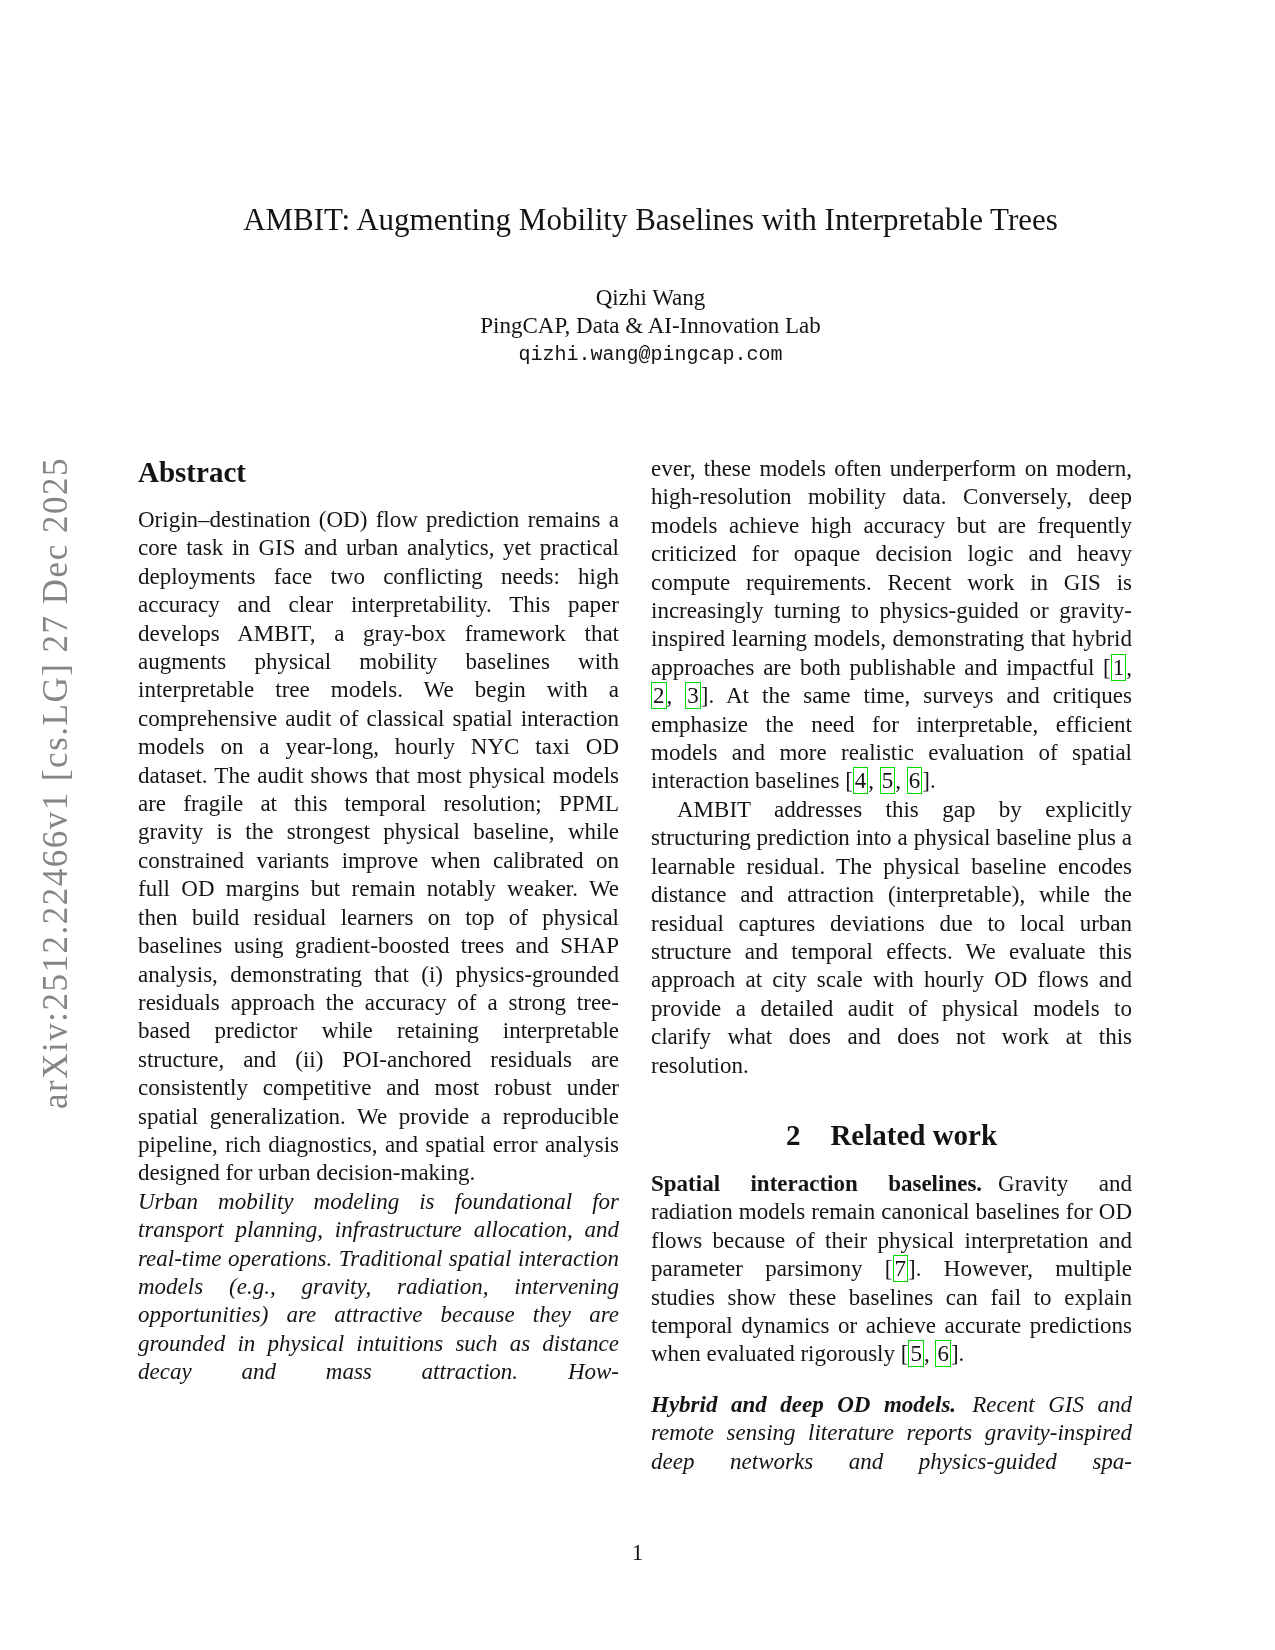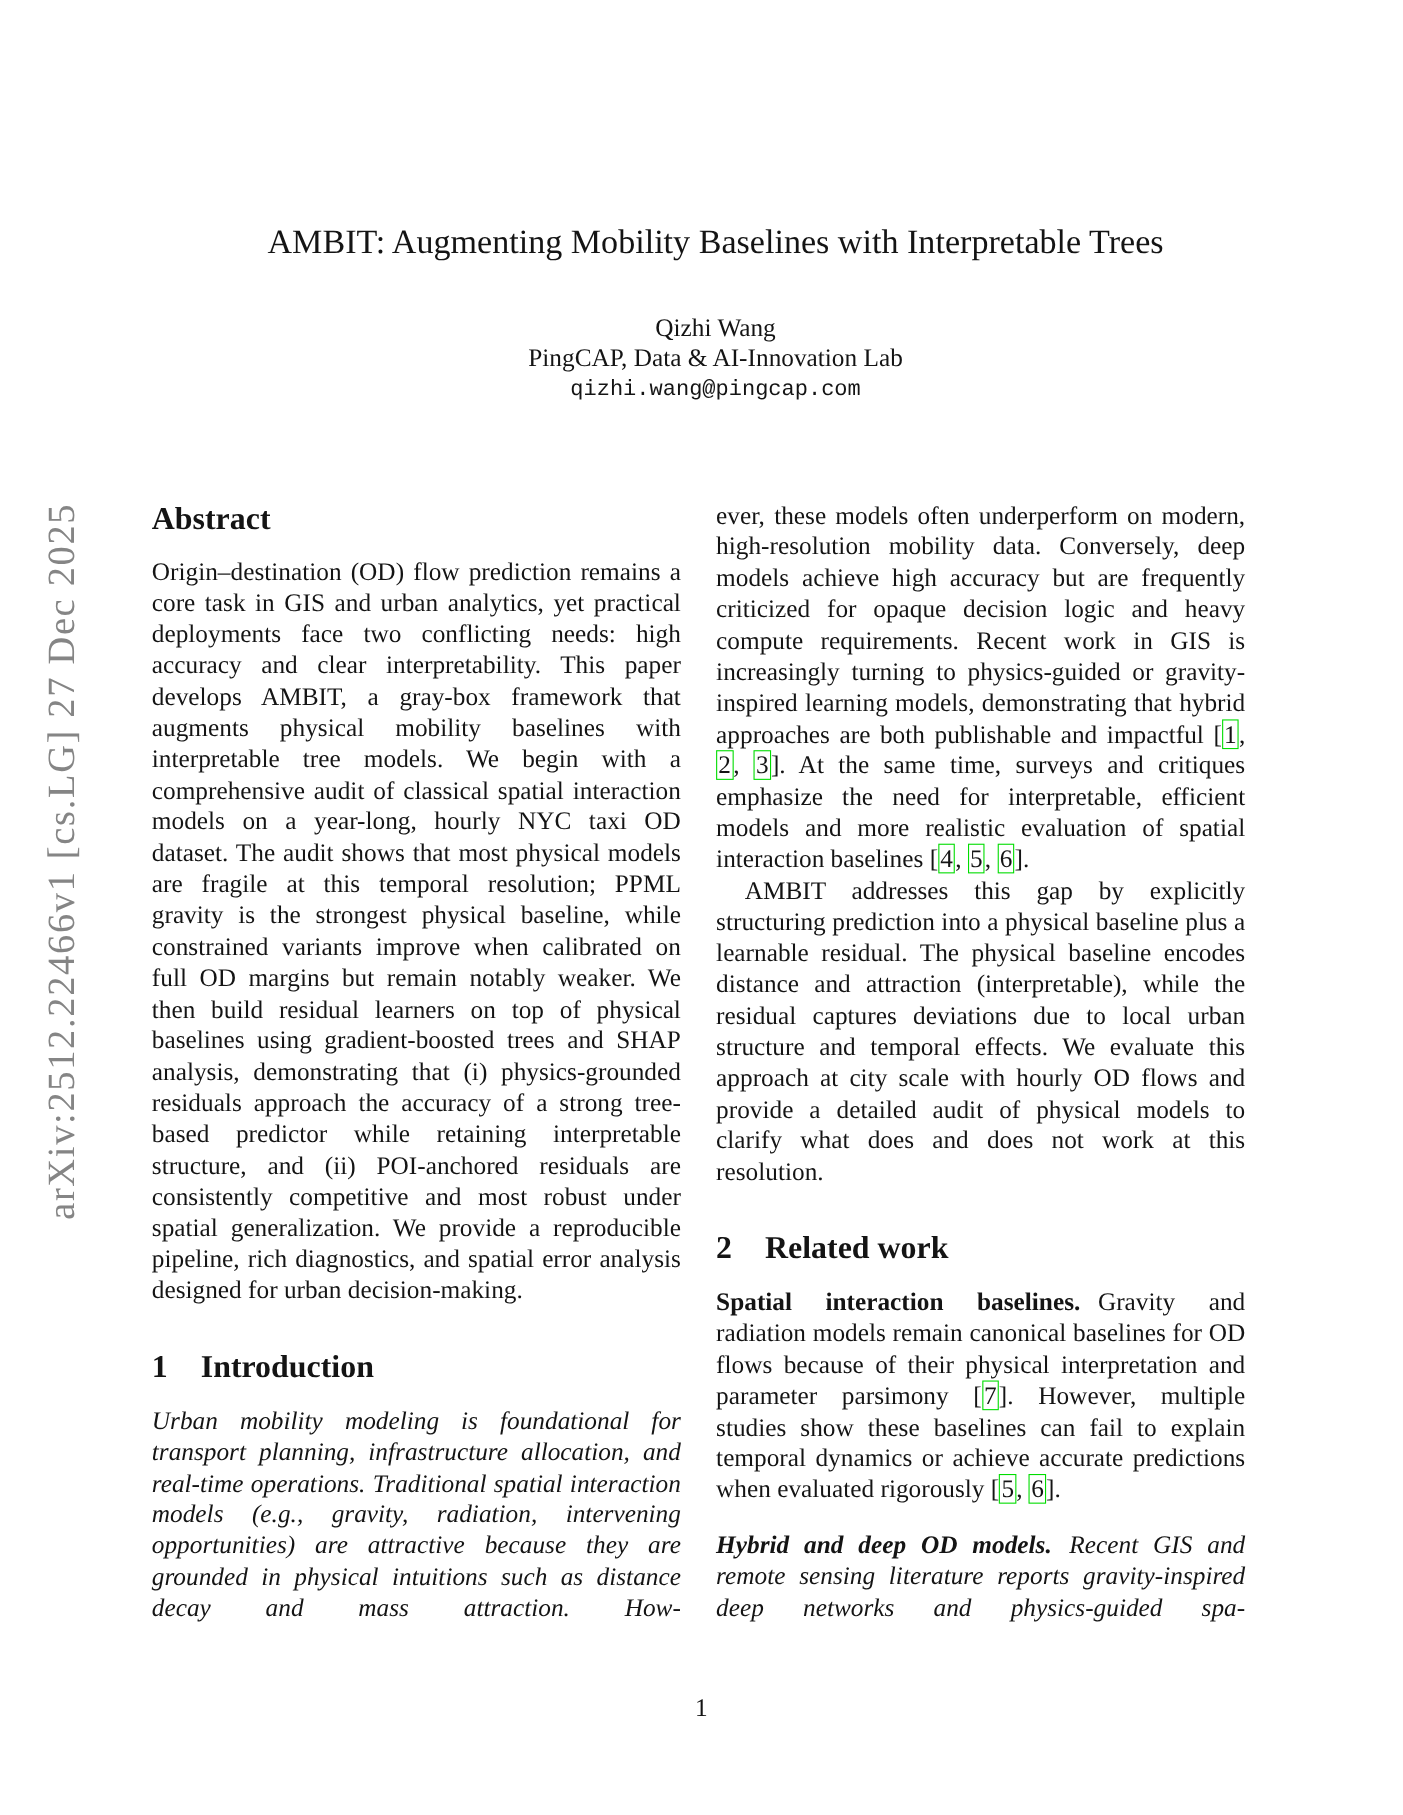--- a/index.html
+++ b/index.html
@@ -70,20 +70,21 @@
     font-size:29px;
     font-weight:bold;
     margin:0 0 17px 0;
     line-height:34px;
   }
   h2.sec{
     font-size:29px;
     font-weight:bold;
     margin:38px 0 18px 0;
     line-height:34px;
+    text-align:center;
   }
   .secnum{margin-right:30px;}
   .lead{margin-right:16px;}
   .citebox{
     border:1.5px solid var(--cite-color);
     padding:0 1px;
   }
   .pagenum{
     position:absolute;
     top:1540px;left:0;width:1275px;
@@ -104,23 +105,20 @@
     <p class="author-line">PingCAP, Data &amp; AI-Innovation Lab</p>
     <p class="email-line">qizhi.wang@pingcap.com</p>
   </header>
 
   <div class="columns">
 
     <div class="col">
       <h2 class="abstract-h">Abstract</h2>
       <p class="body">Origin–destination (OD) flow prediction remains a core task in GIS and urban analytics, yet practical deployments face two conflicting needs: high accuracy and clear interpretability. This paper develops AMBIT, a gray-box framework that augments physical mobility baselines with interpretable tree models. We begin with a comprehensive audit of classical spatial interaction models on a year-long, hourly NYC taxi OD dataset. The audit shows that most physical models are fragile at this temporal resolution; PPML gravity is the strongest physical baseline, while constrained variants improve when calibrated on full OD margins but remain notably weaker. We then build residual learners on top of physical baselines using gradient-boosted trees and SHAP analysis, demonstrating that (i) physics-grounded residuals approach the accuracy of a strong tree-based predictor while retaining interpretable structure, and (ii) POI-anchored residuals are consistently competitive and most robust under spatial generalization. We provide a reproducible pipeline, rich diagnostics, and spatial error analysis designed for urban decision-making.</p>
 
-      <h2 class="sec">
-        <span class="secnum">1</span><span>Introduction</span>
-      </h2>
       <p class="body flow-cont">Urban mobility modeling is foundational for transport planning, infrastructure allocation, and real-time operations. Traditional spatial interaction models (e.g., gravity, radiation, intervening opportunities) are attractive because they are grounded in physical intuitions such as distance decay and mass attraction. How-</p>
     </div>
 
     <div class="col">
       <p class="body">ever, these models often underperform on modern, high-resolution mobility data. Conversely, deep models achieve high accuracy but are frequently criticized for opaque decision logic and heavy compute requirements. Recent work in GIS is increasingly turning to physics-guided or gravity-inspired learning models, demonstrating that hybrid approaches are both publishable and impactful [<span class="citebox">1</span>, <span class="citebox">2</span>, <span class="citebox">3</span>]. At the same time, surveys and critiques emphasize the need for interpretable, efficient models and more realistic evaluation of spatial interaction baselines [<span class="citebox">4</span>, <span class="citebox">5</span>, <span class="citebox">6</span>].</p>
       <p class="body indent">AMBIT addresses this gap by explicitly structuring prediction into a physical baseline plus a learnable residual. The physical baseline encodes distance and attraction (interpretable), while the residual captures deviations due to local urban structure and temporal effects. We evaluate this approach at city scale with hourly OD flows and provide a detailed audit of physical models to clarify what does and does not work at this resolution.</p>
 
       <h2 class="sec">
         <span class="secnum">2</span><span>Related work</span>
       </h2>

